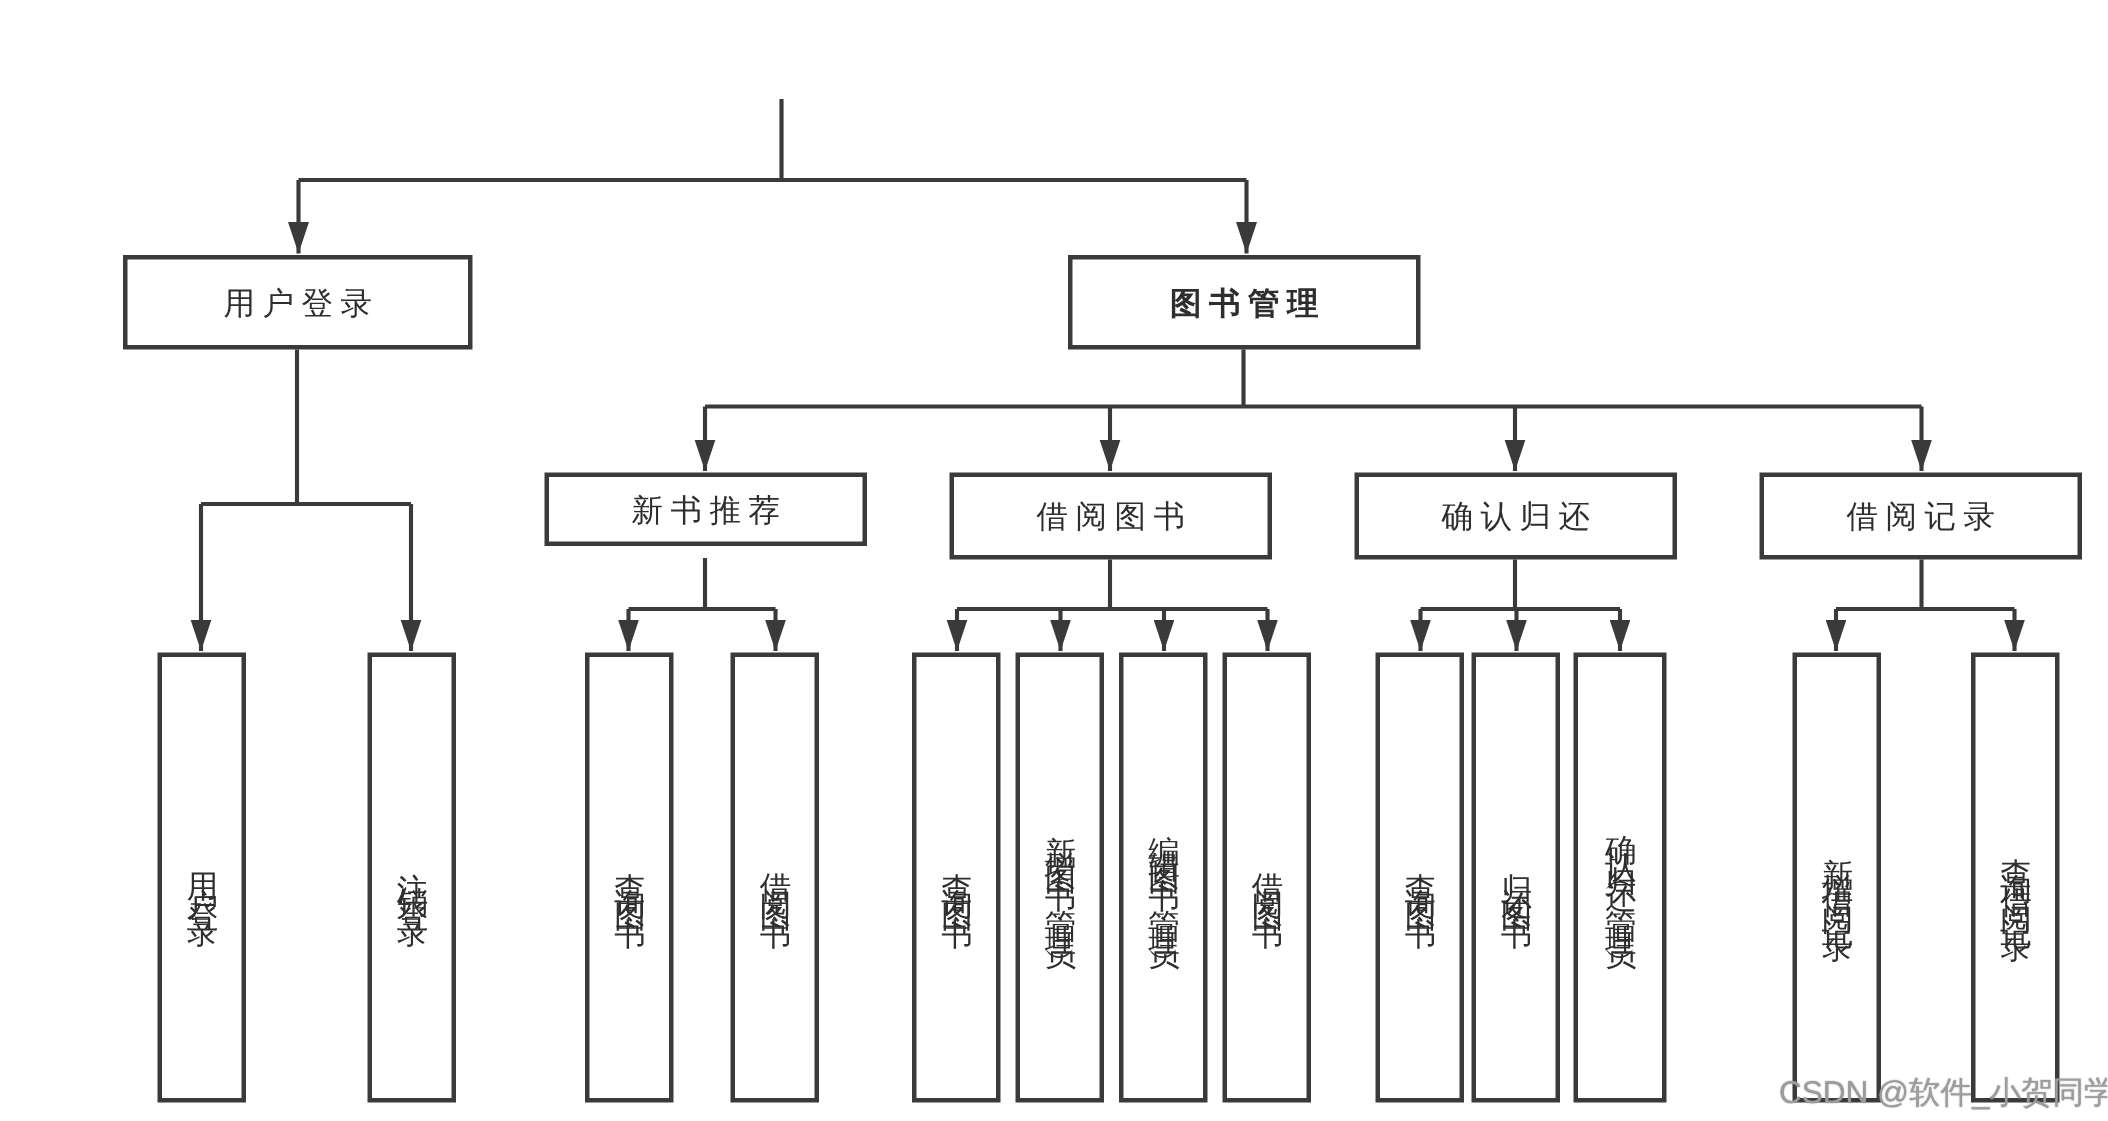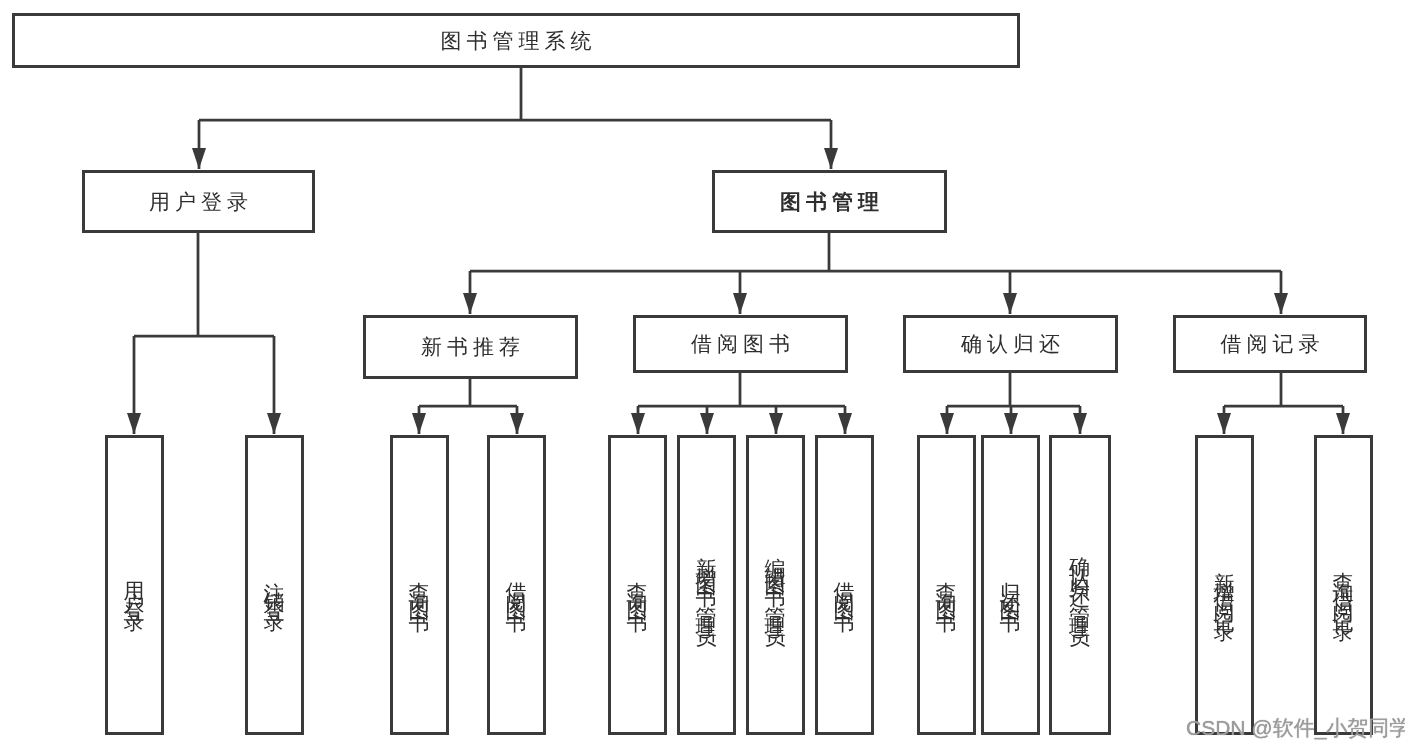--- a/index.html
+++ b/index.html
@@ -81,29 +81,28 @@
       <line x1="1080" y1="406" x2="1080" y2="434" marker-end="url(#ah)"></line>
     </g>
 
     <g>
       <path d="M1281 372 V406 M1224 406 H1343"></path>
       <line x1="1224" y1="406" x2="1224" y2="434" marker-end="url(#ah)"></line>
       <line x1="1343" y1="406" x2="1343" y2="434" marker-end="url(#ah)"></line>
     </g>
   </svg>
 
-  <div class="hbox" style="left:12px;top:13px;width:1008px;height:55px;">图书管理系统</div>
 
   <div class="hbox" style="left:82px;top:170px;width:233px;height:63px;">用户登录</div>
   <div class="hbox" style="left:712px;top:170px;width:235px;height:63px;font-weight:bold;">图书管理</div>
 
-  <div class="hbox" style="left:363px;top:315px;width:215px;height:64px;">新书推荐</div>
+  <div class="hbox" style="left:363px;top:315px;width:215px;height:49px;">新书推荐</div>
   <div class="hbox" style="left:633px;top:315px;width:215px;height:58px;">借阅图书</div>
   <div class="hbox" style="left:903px;top:315px;width:215px;height:58px;">确认归还</div>
-  <div class="hbox" style="left:1173px;top:315px;width:194px;height:58px;text-align:right;">借阅记录</div>
+  <div class="hbox" style="left:1173px;top:315px;width:215px;height:58px;text-align:right;">借阅记录</div>
 
   <div class="vbox" style="left:105px;">
     <span class="vtext">用户登录</span>
   </div>
   <div class="vbox" style="left:245px;">
     <span class="vtext">注销登录</span>
   </div>
 
   <div class="vbox" style="left:390px;">
     <span class="vtext">查询图书</span>

